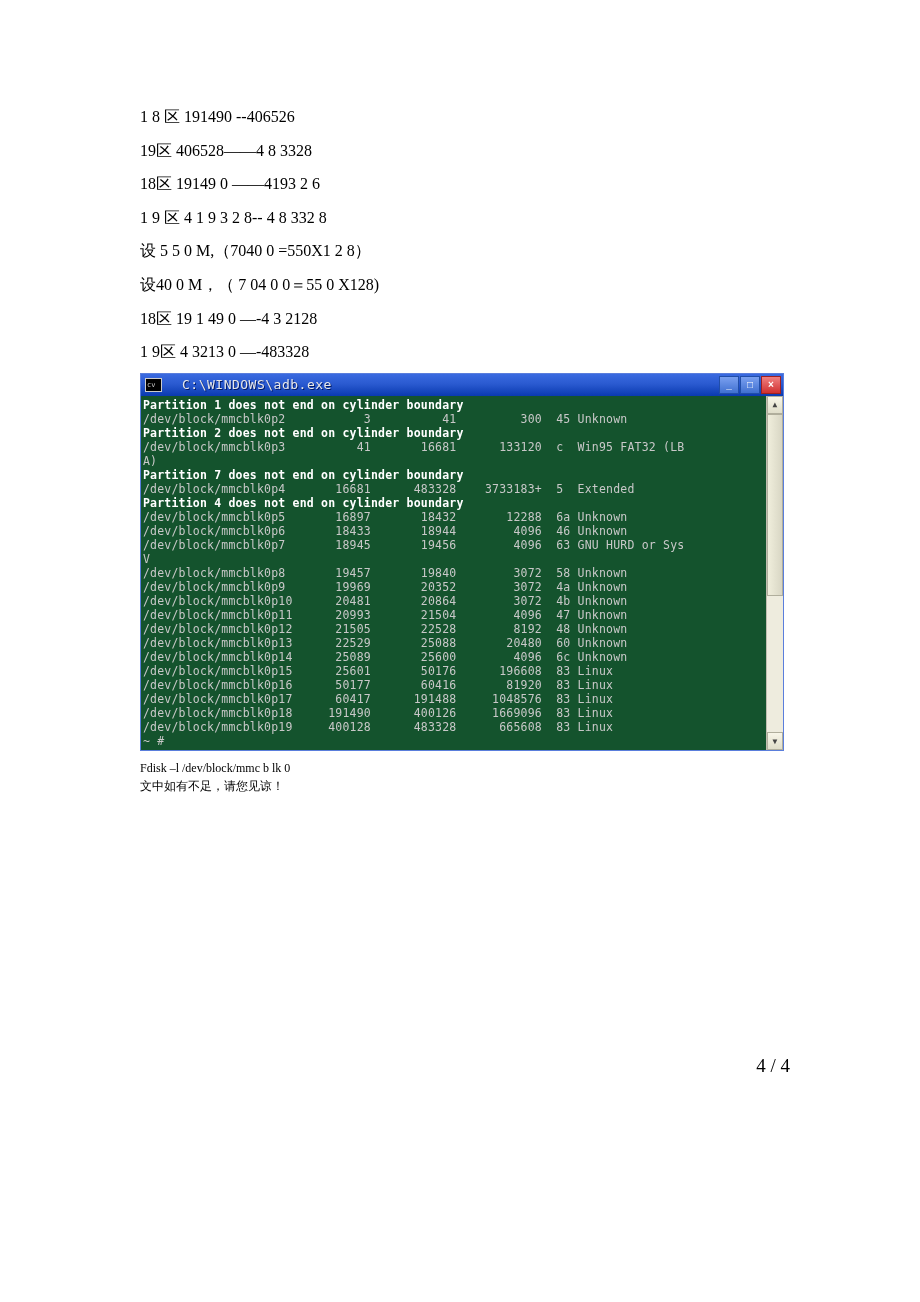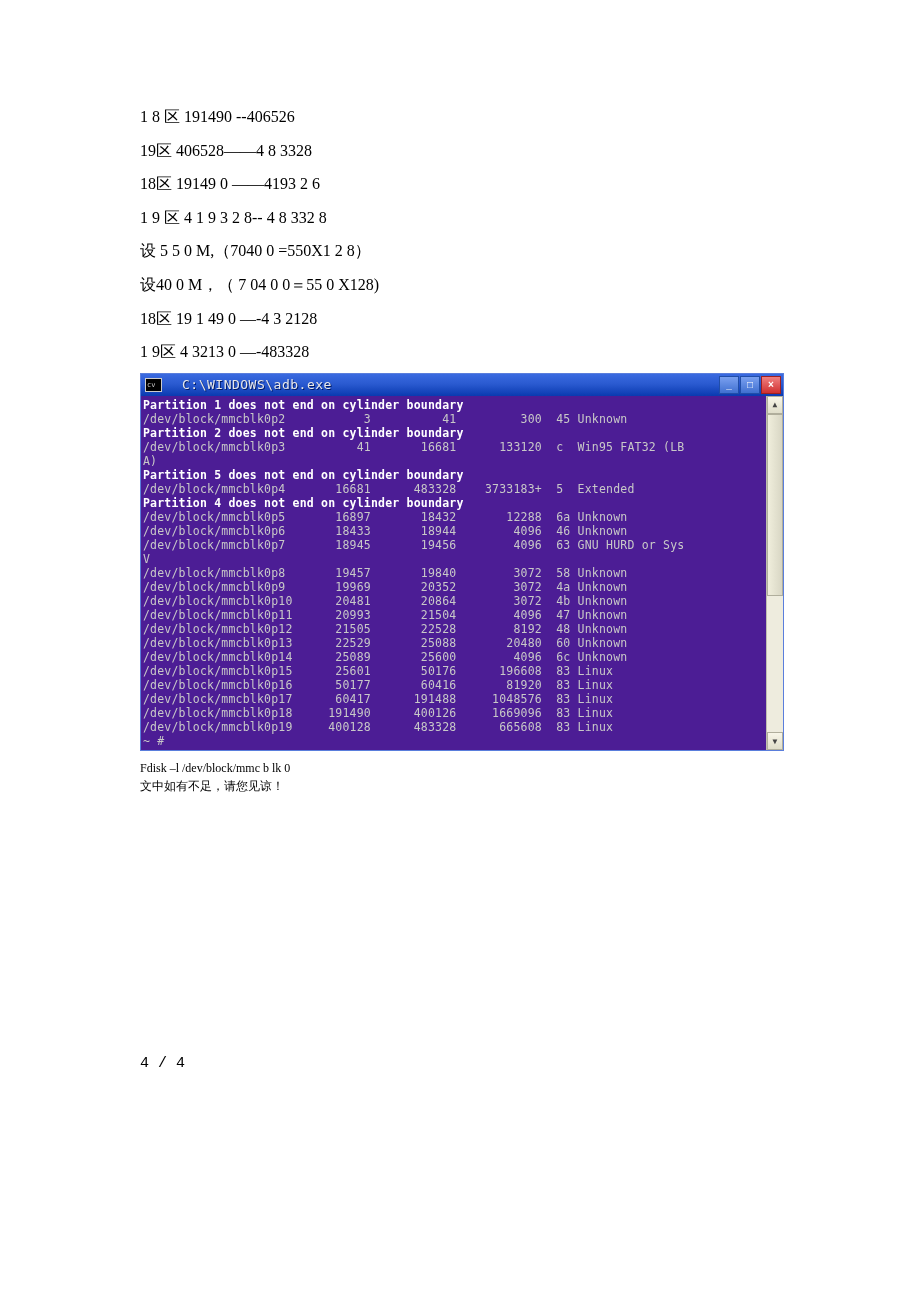--- a/index.html
+++ b/index.html
@@ -78,21 +78,21 @@
     font-family: "Marlett", "Arial", sans-serif;
   }
   .win-btn.close {
     background: linear-gradient(to bottom, #f08080 0%, #d03030 100%);
     border: 1px solid #a02020;
   }
   .terminal-body-wrap {
     display: flex;
   }
   .terminal-body {
-    background: #4c1d95;
+    background: #14532d;
     color: #c8c8c8;
     padding: 2px 0 2px 2px;
     white-space: pre;
     font-family: "Lucida Console", "Consolas", monospace;
     font-size: 11.5px;
     line-height: 1.22;
     letter-spacing: 0.2px;
     flex: 1;
     overflow: hidden;
   }
@@ -129,23 +129,23 @@
     height: 180px;
     background: linear-gradient(to right, #f0eedc 0%, #d8d6c4 100%);
     border: 1px solid #b0ae9c;
   }
   .after-text p {
     margin: 2px 0;
     font-size: 12px;
     font-family: "Times New Roman", "SimSun", serif;
   }
   .page-number {
-    text-align: left;
-    font-family: Liberation Mono, monospace;
-    font-size: 15px;
+    text-align: right;
+    font-family: Liberation Serif, serif;
+    font-size: 19px;
     margin-top: 260px;
   }
 </style>
 </head>
 <body>
 
 <div class="page">
 
   <div class="body-text">
     <p>1 8 区 191490 --406526</p>
@@ -175,21 +175,21 @@
             <span>×</span>
           </div>
       </div>
     </div>
     <div class="terminal-body-wrap">
       <div class="terminal-body" id="term"><span class="bold">Partition 1 does not end on cylinder boundary</span>
 /dev/block/mmcblk0p2           3          41         300  45 Unknown
 <span class="bold">Partition 2 does not end on cylinder boundary</span>
 /dev/block/mmcblk0p3          41       16681      133120  c  Win95 FAT32 (LB
 A)
-<span class="bold">Partition 5 does not end on cylinder boundary</span>
+<span class="bold">Partition 7 does not end on cylinder boundary</span>
 /dev/block/mmcblk0p4       16681      483328    3733183+  5  Extended
 <span class="bold">Partition 4 does not end on cylinder boundary</span>
 /dev/block/mmcblk0p5       16897       18432       12288  6a Unknown
 /dev/block/mmcblk0p6       18433       18944        4096  46 Unknown
 /dev/block/mmcblk0p7       18945       19456        4096  63 GNU HURD or Sys
 V
 /dev/block/mmcblk0p8       19457       19840        3072  58 Unknown
 /dev/block/mmcblk0p9       19969       20352        3072  4a Unknown
 /dev/block/mmcblk0p10      20481       20864        3072  4b Unknown
 /dev/block/mmcblk0p11      20993       21504        4096  47 Unknown

